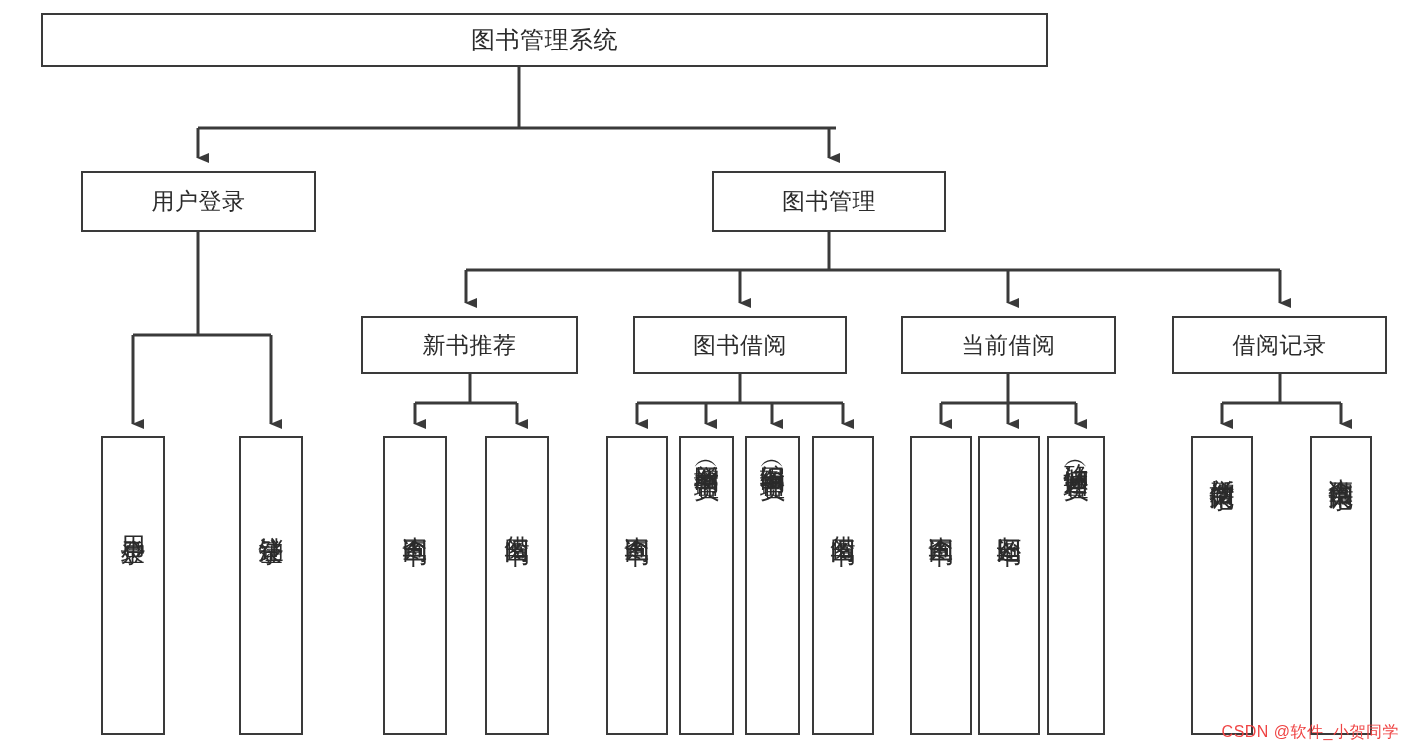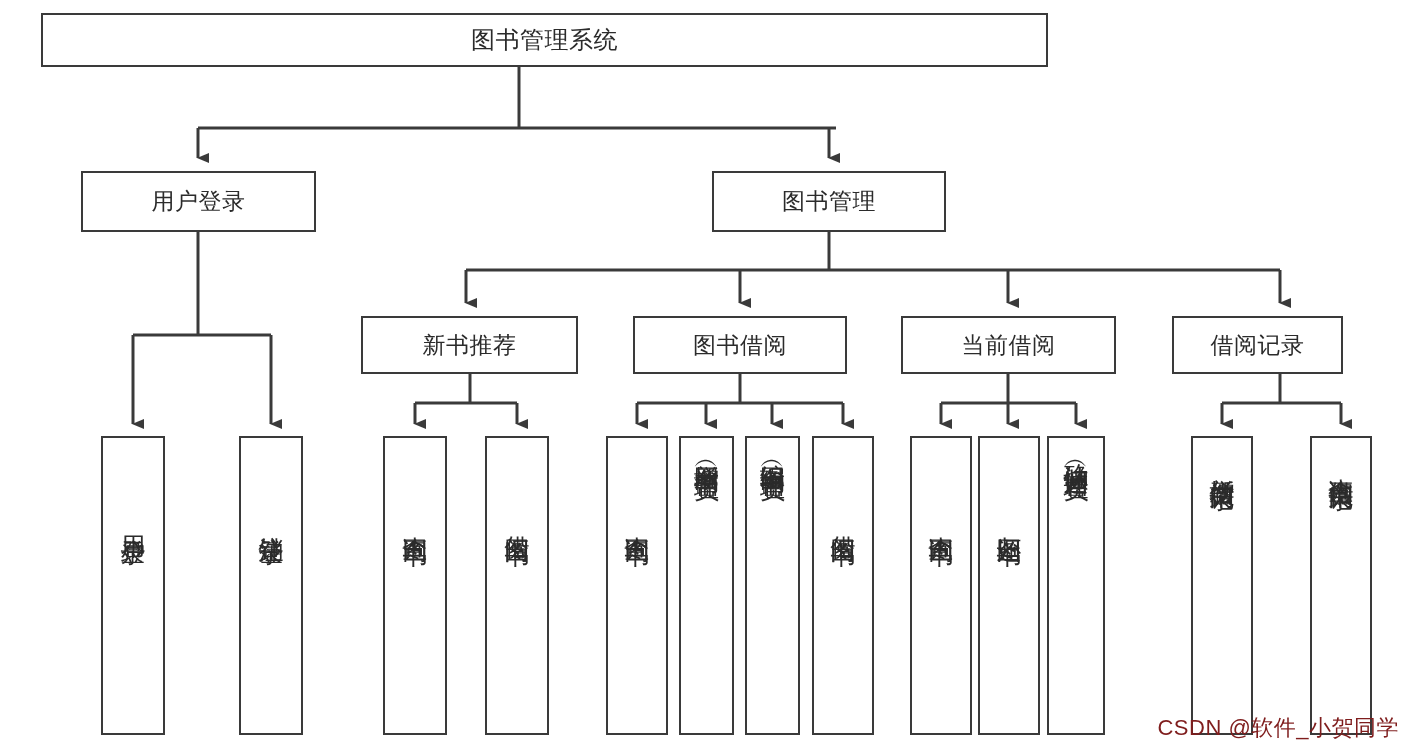--- a/index.html
+++ b/index.html
@@ -62,22 +62,22 @@
   .leaf-top .leaf-label {
     margin-top: 6px;
   }
   .leaf-mid3 .leaf-label {
     margin-top: 20px;
   }
   #watermark {
     position: absolute;
     right: 6px;
     bottom: 4px;
-    font-size: 22px;
-    color: #7f1d1d;
+    font-size: 16px;
+    color: #ef4444;
     white-space: nowrap;
     letter-spacing: 0.5px;
   }
 </style>
 </head>
 <body>
 
 <div id="canvas">
 
   <svg id="edges" viewBox="0 0 1405 747" xmlns="http://www.w3.org/2000/svg">
@@ -147,21 +147,21 @@
   </div>
 
   <div class="node node-h" style="left:633px; top:316px; width:214px; height:58px;">
     <span>图书借阅</span>
   </div>
 
   <div class="node node-h" style="left:901px; top:316px; width:215px; height:58px;">
     <span>当前借阅</span>
   </div>
 
-  <div class="node node-h" style="left:1172px; top:316px; width:171px; height:58px;">
+  <div class="node node-h" style="left:1172px; top:316px; width:215px; height:58px;">
     <span>借阅记录</span>
   </div>
 
   <div class="node leaf leaf-mid" style="left:101px; top:436px; width:64px; height:299px;">
     <span class="leaf-label">用户登录</span>
   </div>
 
   <div class="node leaf leaf-mid" style="left:239px; top:436px; width:64px; height:299px;">
     <span class="leaf-label">注销登录</span>
   </div>

